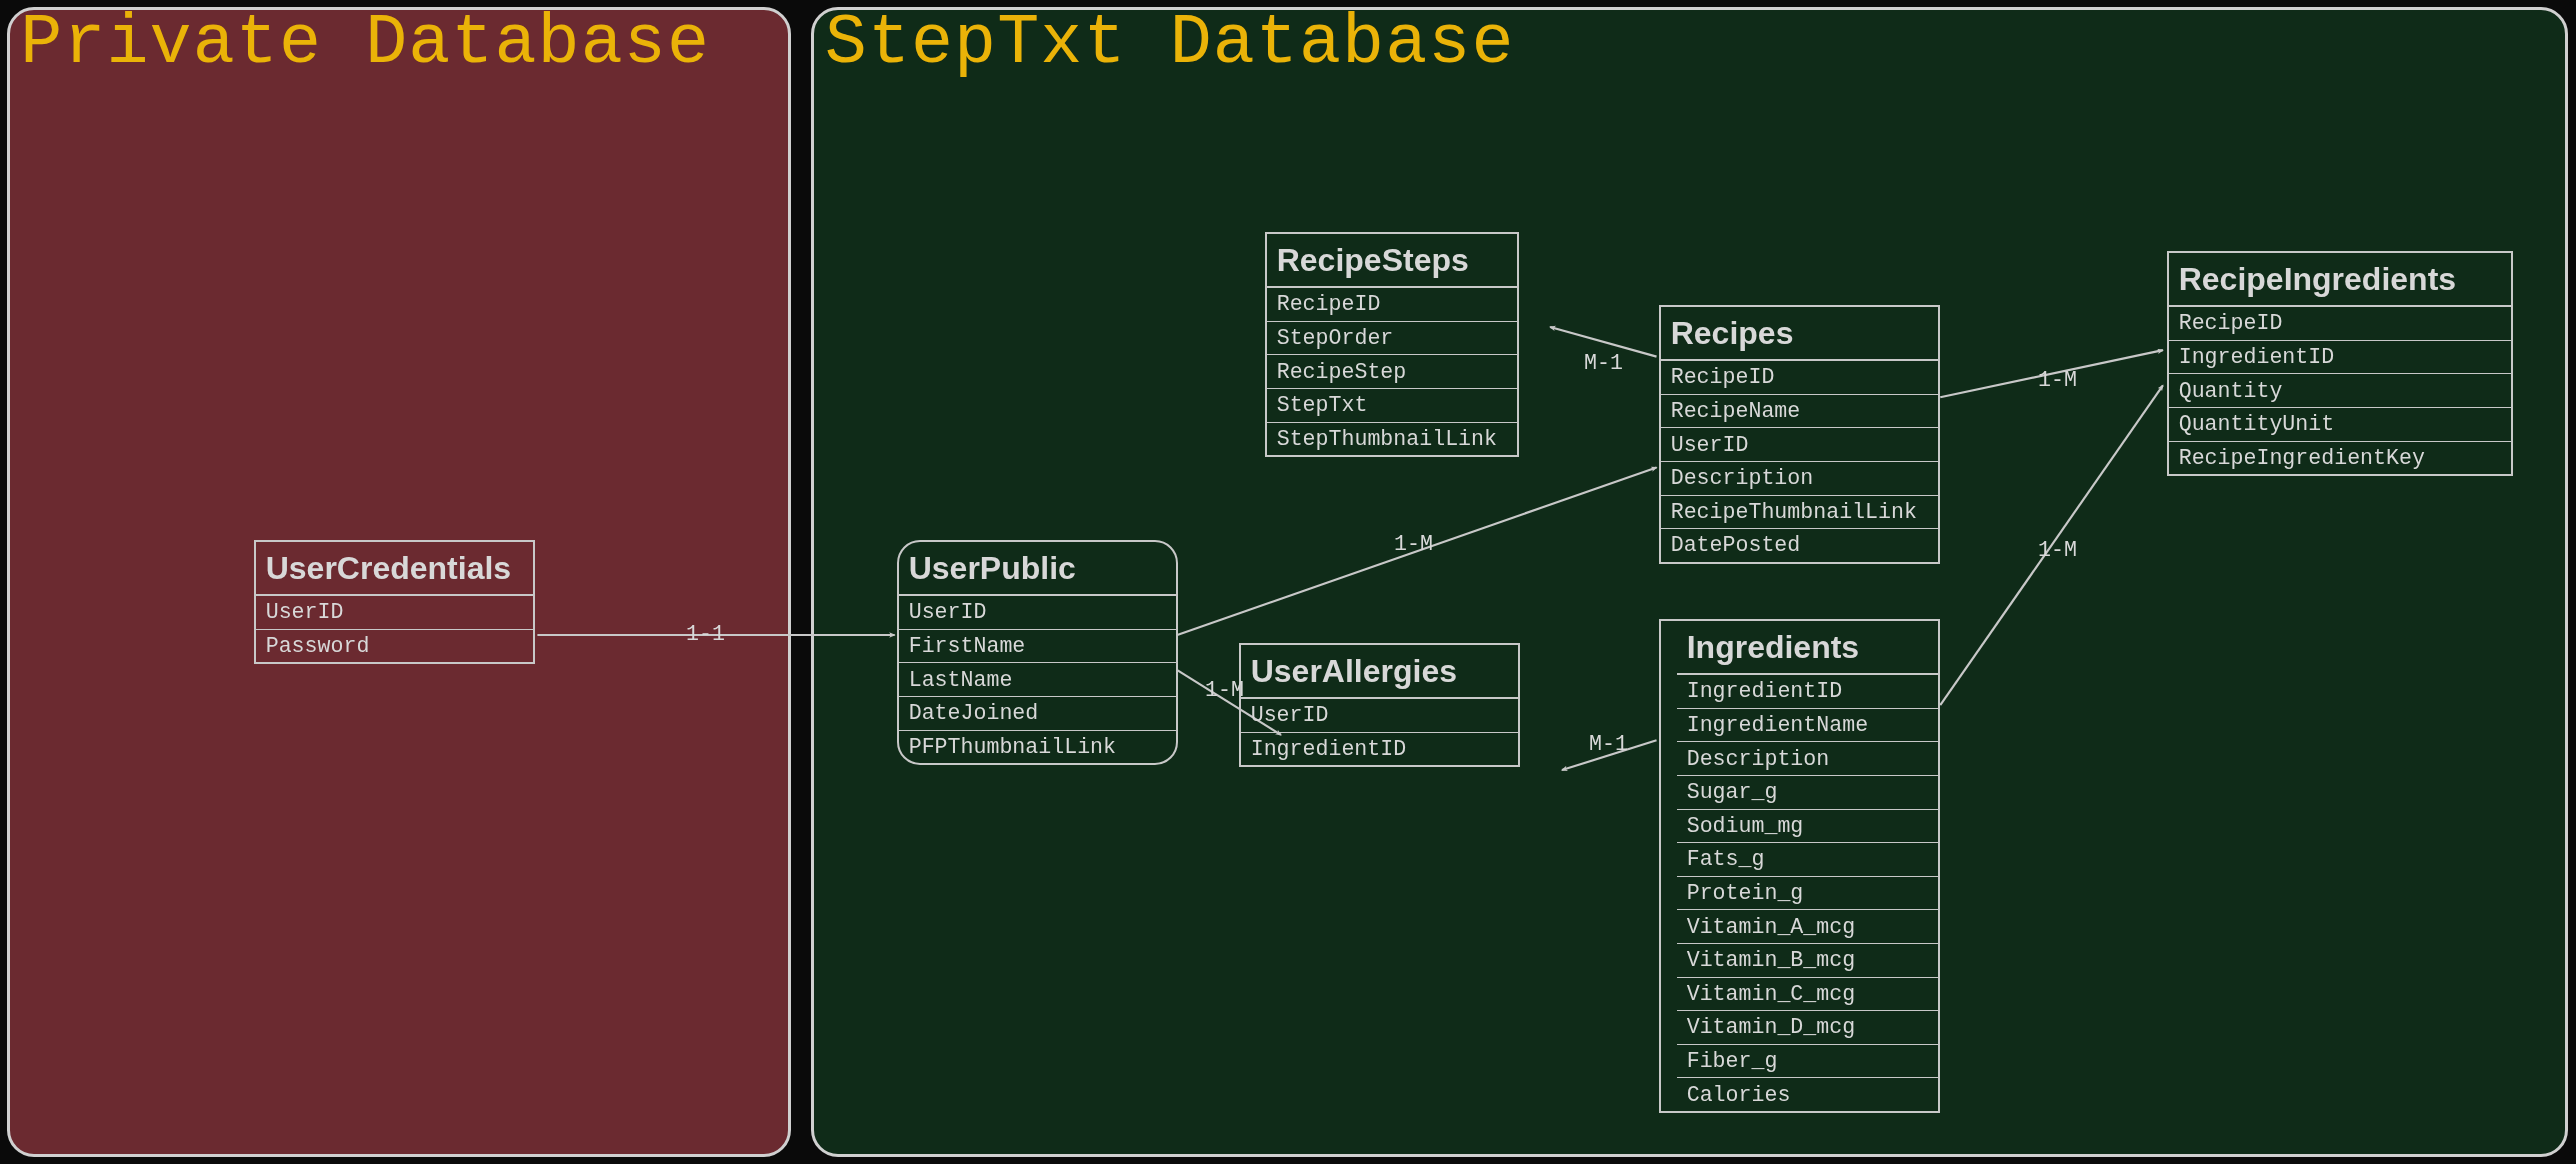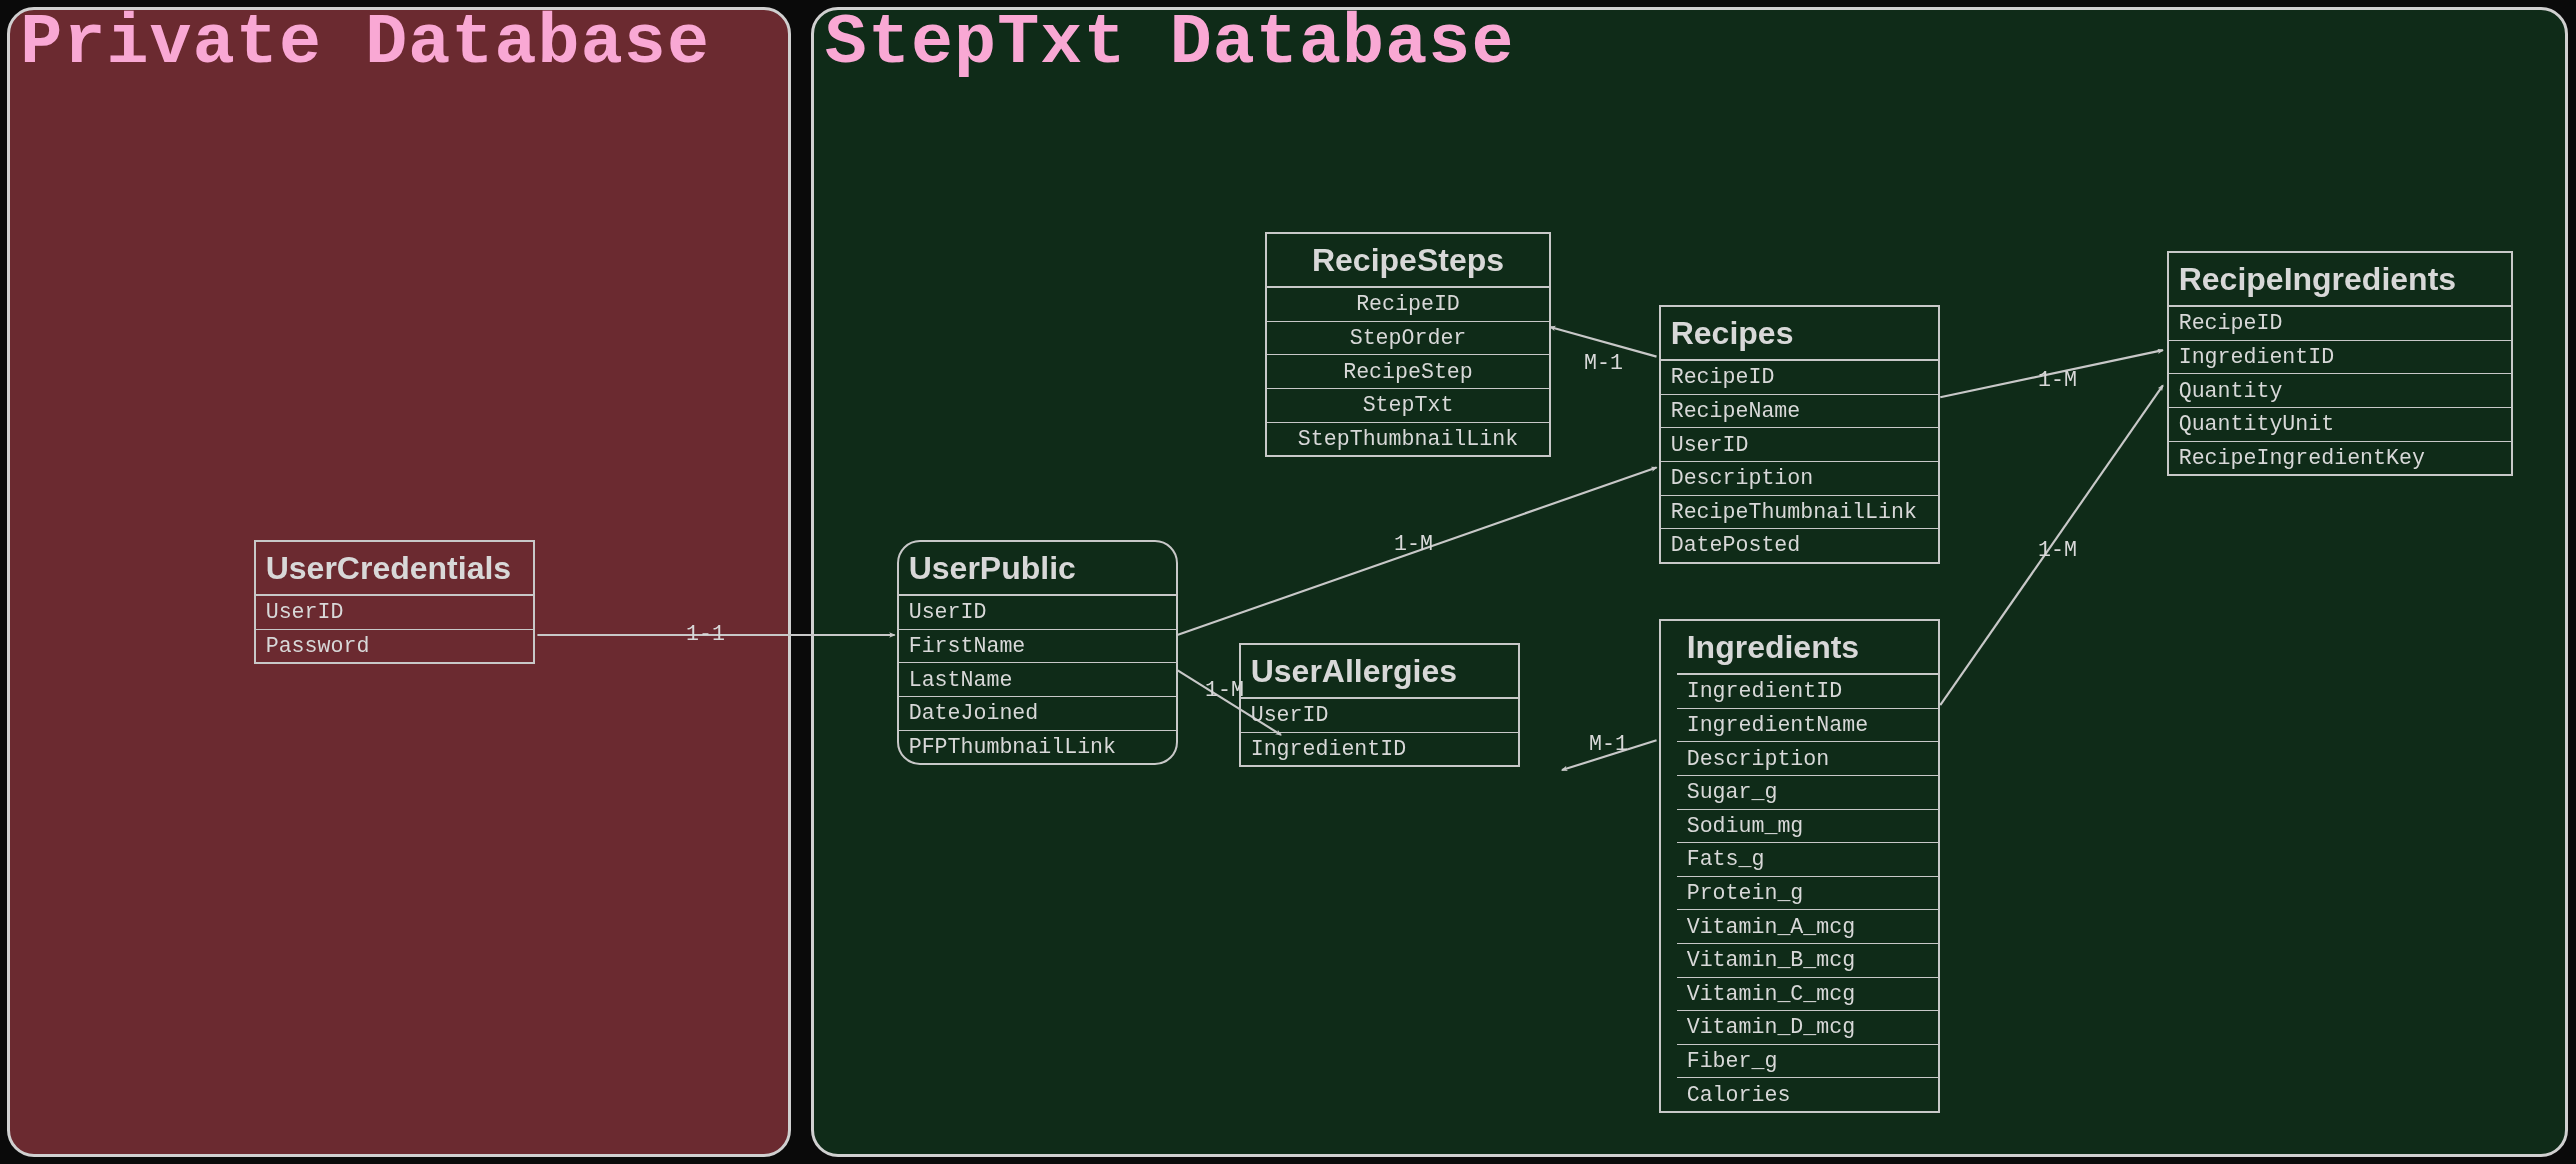--- a/index.html
+++ b/index.html
@@ -14,22 +14,22 @@
   .database-box {
     position: absolute;
     border: 3.2px solid #d0d0d0;
     border-radius: 27px;
   }
   .database-title {
     position: absolute;
     top: -5.4px;
     left: 10.8px;
     font-size: 70px;
-    font-weight: bold;
-    color: #f9a8d4;
+    font-weight: normal;
+    color: #eab308;
     font-family: 'Courier New', Consolas, monospace;
     letter-spacing: 1.1px;
   }
   #private-db {
     left: 6.5px;
     top: 6.5px;
     width: 784px;
     height: 1150px;
     background: #6b2a30;
   }
@@ -118,21 +118,21 @@
 
 <div class="entity" style="left:897px; top:540px; width:281px;border-radius:23px;">
   <div class="entity-title">UserPublic</div>
   <div class="entity-field">UserID</div>
   <div class="entity-field">FirstName</div>
   <div class="entity-field">LastName</div>
   <div class="entity-field">DateJoined</div>
   <div class="entity-field">PFPThumbnailLink</div>
 </div>
 
-<div class="entity" style="left:1265px; top:232px; width:286px;text-align:center;">
+<div class="entity" style="left:1265px; top:232px; width:254px;">
   <div class="entity-title">RecipeSteps</div>
   <div class="entity-field">RecipeID</div>
   <div class="entity-field">StepOrder</div>
   <div class="entity-field">RecipeStep</div>
   <div class="entity-field">StepTxt</div>
   <div class="entity-field">StepThumbnailLink</div>
 </div>
 
 <div class="entity" style="left:1659px; top:305px; width:281px;">
   <div class="entity-title">Recipes</div>

